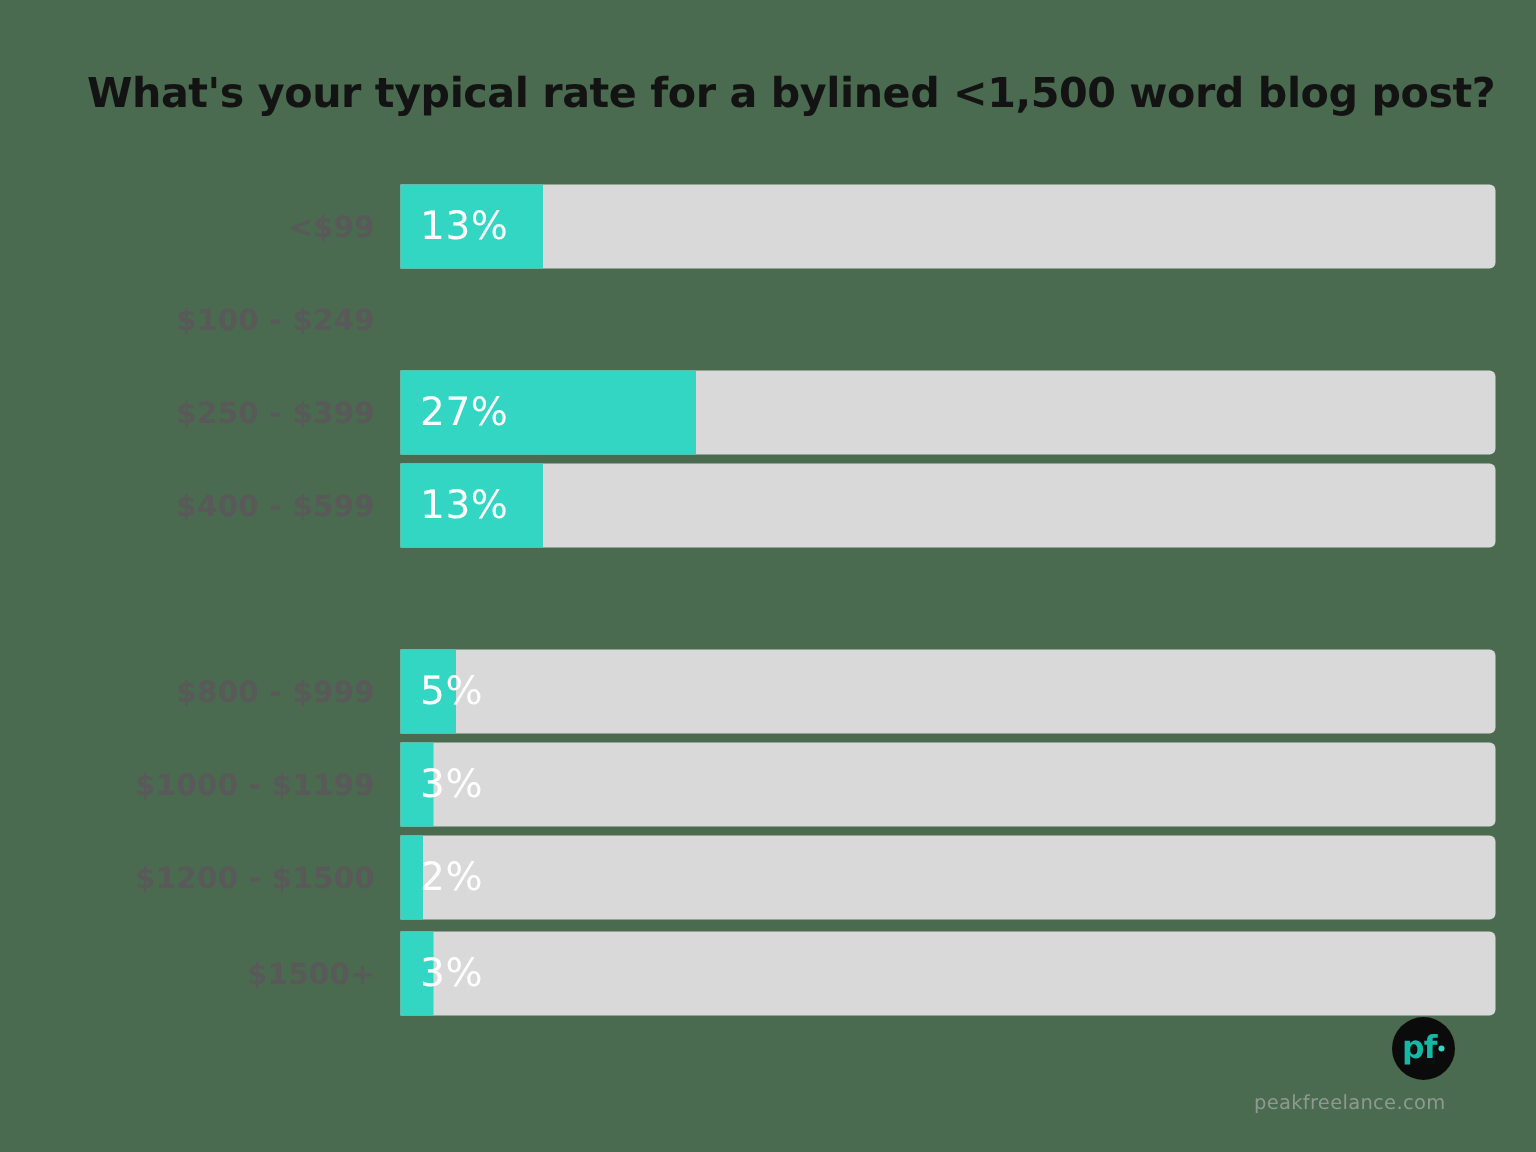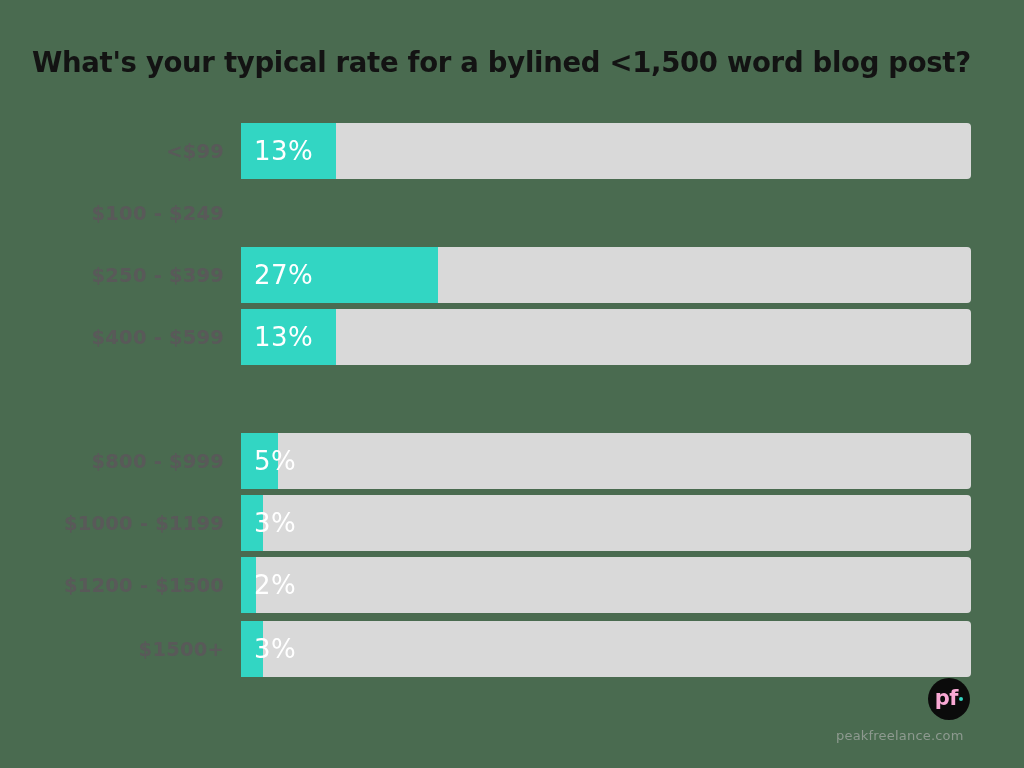--- a/index.html
+++ b/index.html
@@ -119,21 +119,21 @@
     border-radius: 50%;
     background: #0b0b0b;
     display: flex;
     align-items: center;
     justify-content: center;
   }
 
   #brand-logo-text {
     font-size: 21px;
     font-weight: 700;
-    color: #f9a8d4;
+    color: #14b8a6;
     letter-spacing: -0.5px;
     line-height: 1;
     position: relative;
     top: -1px;
   }
 
   #brand-logo-dot {
     display: inline-block;
     width: 4px;
     height: 4px;
@@ -152,21 +152,21 @@
     font-size: 13px;
     font-weight: 400;
     color: #8e9a90;
     letter-spacing: 0.2px;
     white-space: nowrap;
   }
 </style>
 </head>
 <body style="background: rgb(74, 107, 80);">
 
-<div id="infographic" style="background: rgb(74, 107, 80);">
+<div id="infographic" style="background: rgb(74, 107, 80); margin-left: 26px;">
 
   <div id="chart-title">What's your typical rate for a bylined &lt;1,500 word blog post?</div>
 
   <div id="chart-plot">
 
     <div class="bar-row" style="top:123px">
       <div class="cat-label">&lt;$99</div>
       <div class="bar-track">
         <div class="bar-fill" style="width:94.9px"></div>
         <div class="bar-value">13%</div>

